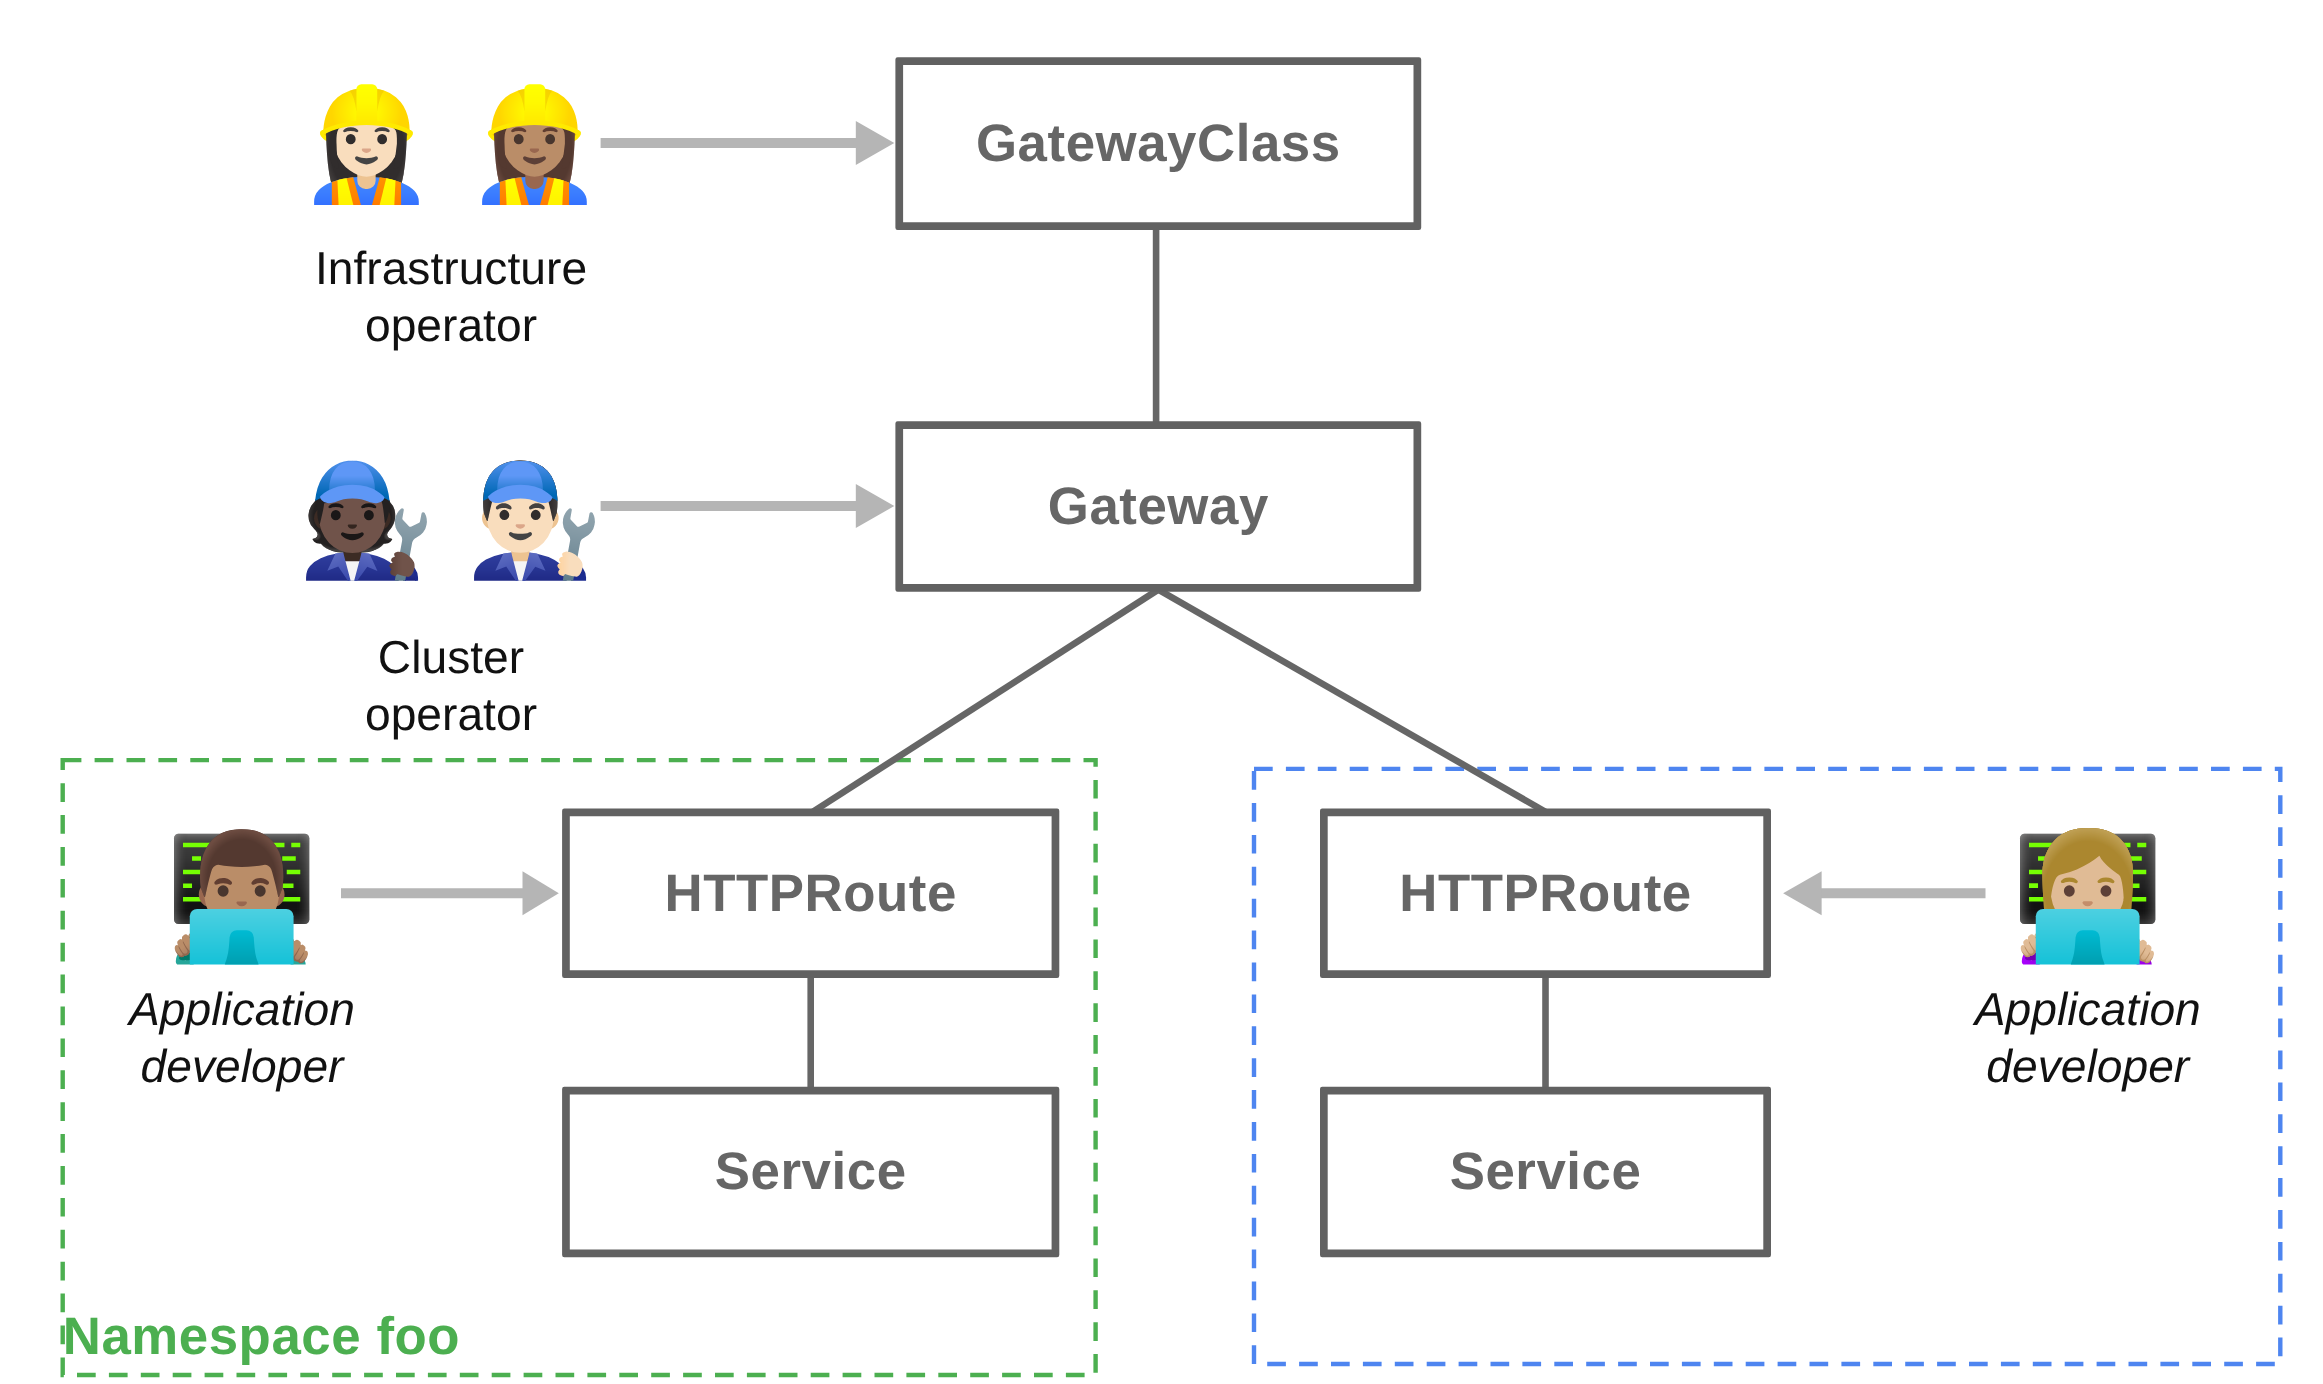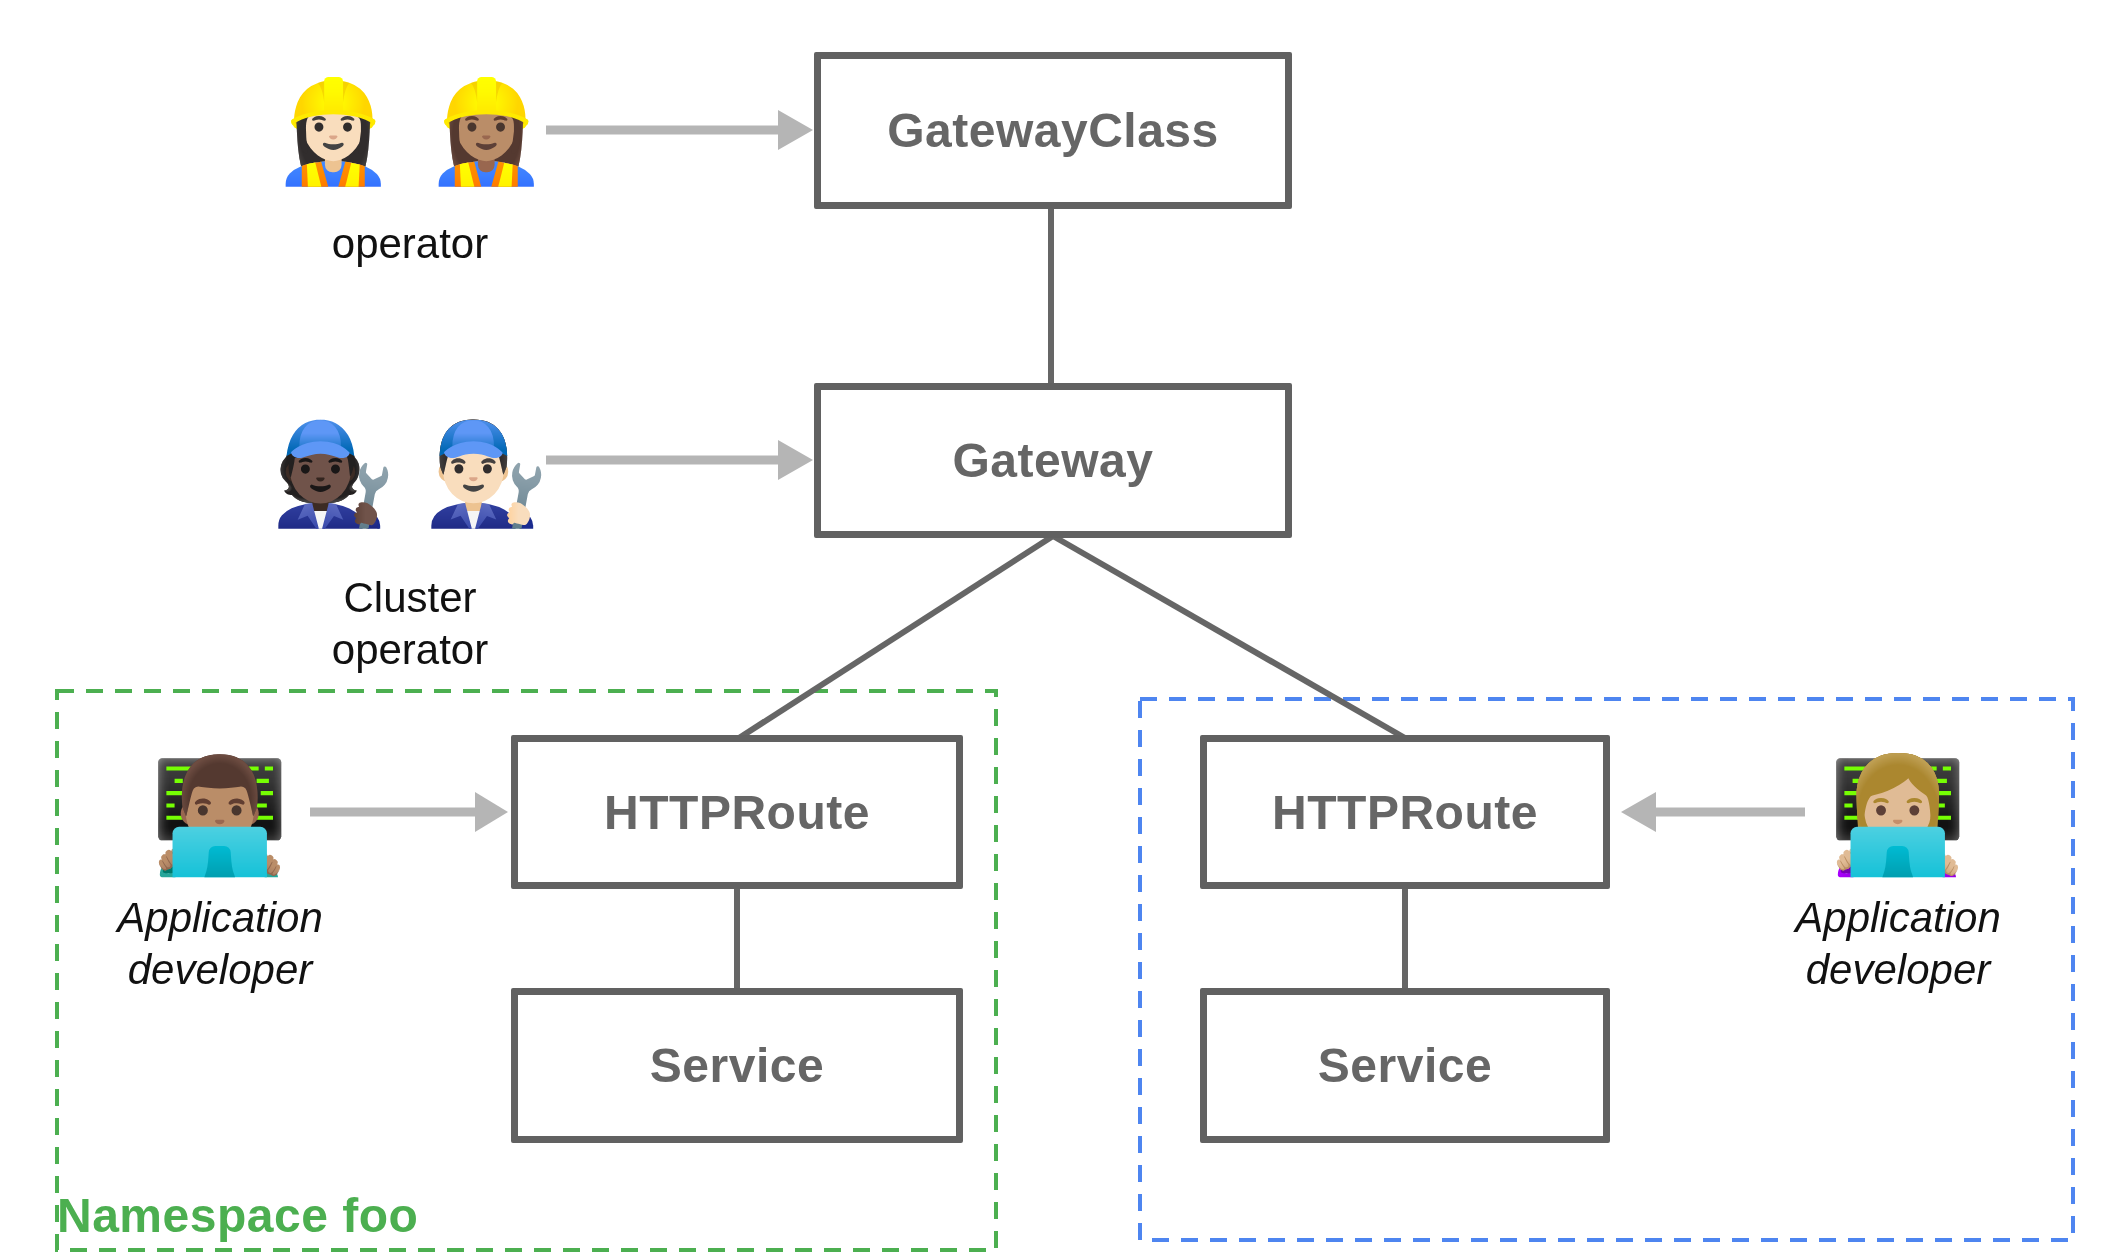--- a/index.html
+++ b/index.html
@@ -103,20 +103,21 @@
   <div class="node" style="left:1200px;top:735px;width:410px;height:154px;">
     <span>HTTPRoute</span>
   </div>
   <div class="node" style="left:1200px;top:988px;width:410px;height:155px;">
     <span>Service</span>
   </div>
 
   <div class="persona" style="left:230px;top:56px;width:360px;">
     <div class="emoji-row">👷🏻‍♀️ 👷🏽‍♀️</div>
     <div class="plabel-wrap">
+      <div class="plabel">Infrastructure</div>
       <div class="plabel">operator</div>
     </div>
   </div>
 
   <div class="persona cluster" style="left:230px;top:398px;width:360px;">
     <div class="emoji-row">🧑🏿‍🔧 👨🏻‍🔧</div>
     <div class="plabel-wrap">
       <div class="plabel">Cluster</div>
       <div class="plabel">operator</div>
     </div>

